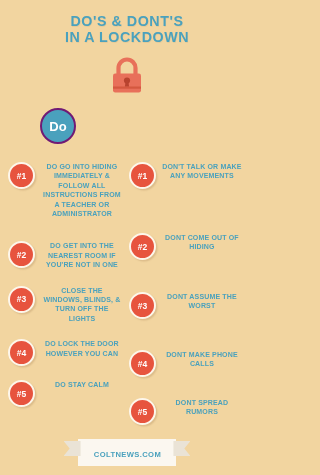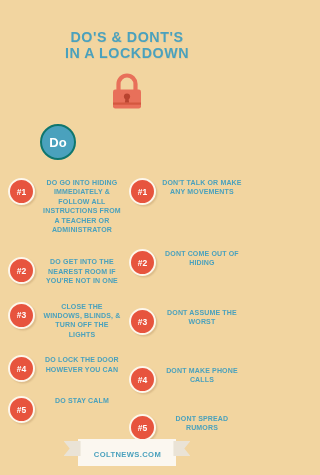--- a/index.html
+++ b/index.html
@@ -9,21 +9,21 @@
     overflow:hidden;
   }
 
   body {
     background:#f2d5a0;
     font-family:"Liberation Sans", sans-serif;
     position:relative;
   }
 
   
-  .header { padding-top:13px; text-align:center;margin-top:16px; }
+  .header { padding-top:13px; text-align:center; }
 
   .title-line {
     color:#4aa1bd;
     font-weight:bold;
     font-size:15.5px;
     letter-spacing:0.6px;
     line-height:16px;
     transform:scaleX(0.92);
     text-shadow:0.5px 0.5px 0 rgba(0,0,0,0.05);
   }
@@ -38,21 +38,21 @@
   
   .badges-row {
     position:relative;
     height:46px;
     margin-top:6px;
   }
   .round-badge {
     position:absolute;
     border-radius:50%;
     background:#4aa1bd;
-    border:2px solid #0f766e;
+    border:2px solid #701a75;
     color:#ffffff;
     font-weight:bold;
     display:flex;
     align-items:center;
     justify-content:center;
     text-align:center;
   }
   .badge-do   { left:40px;  top:3px;  width:36px; height:36px; font-size:13px; }
   .badge-dont { right:38px; top:6px;  width:31px; height:31px; font-size:9px; }
 

